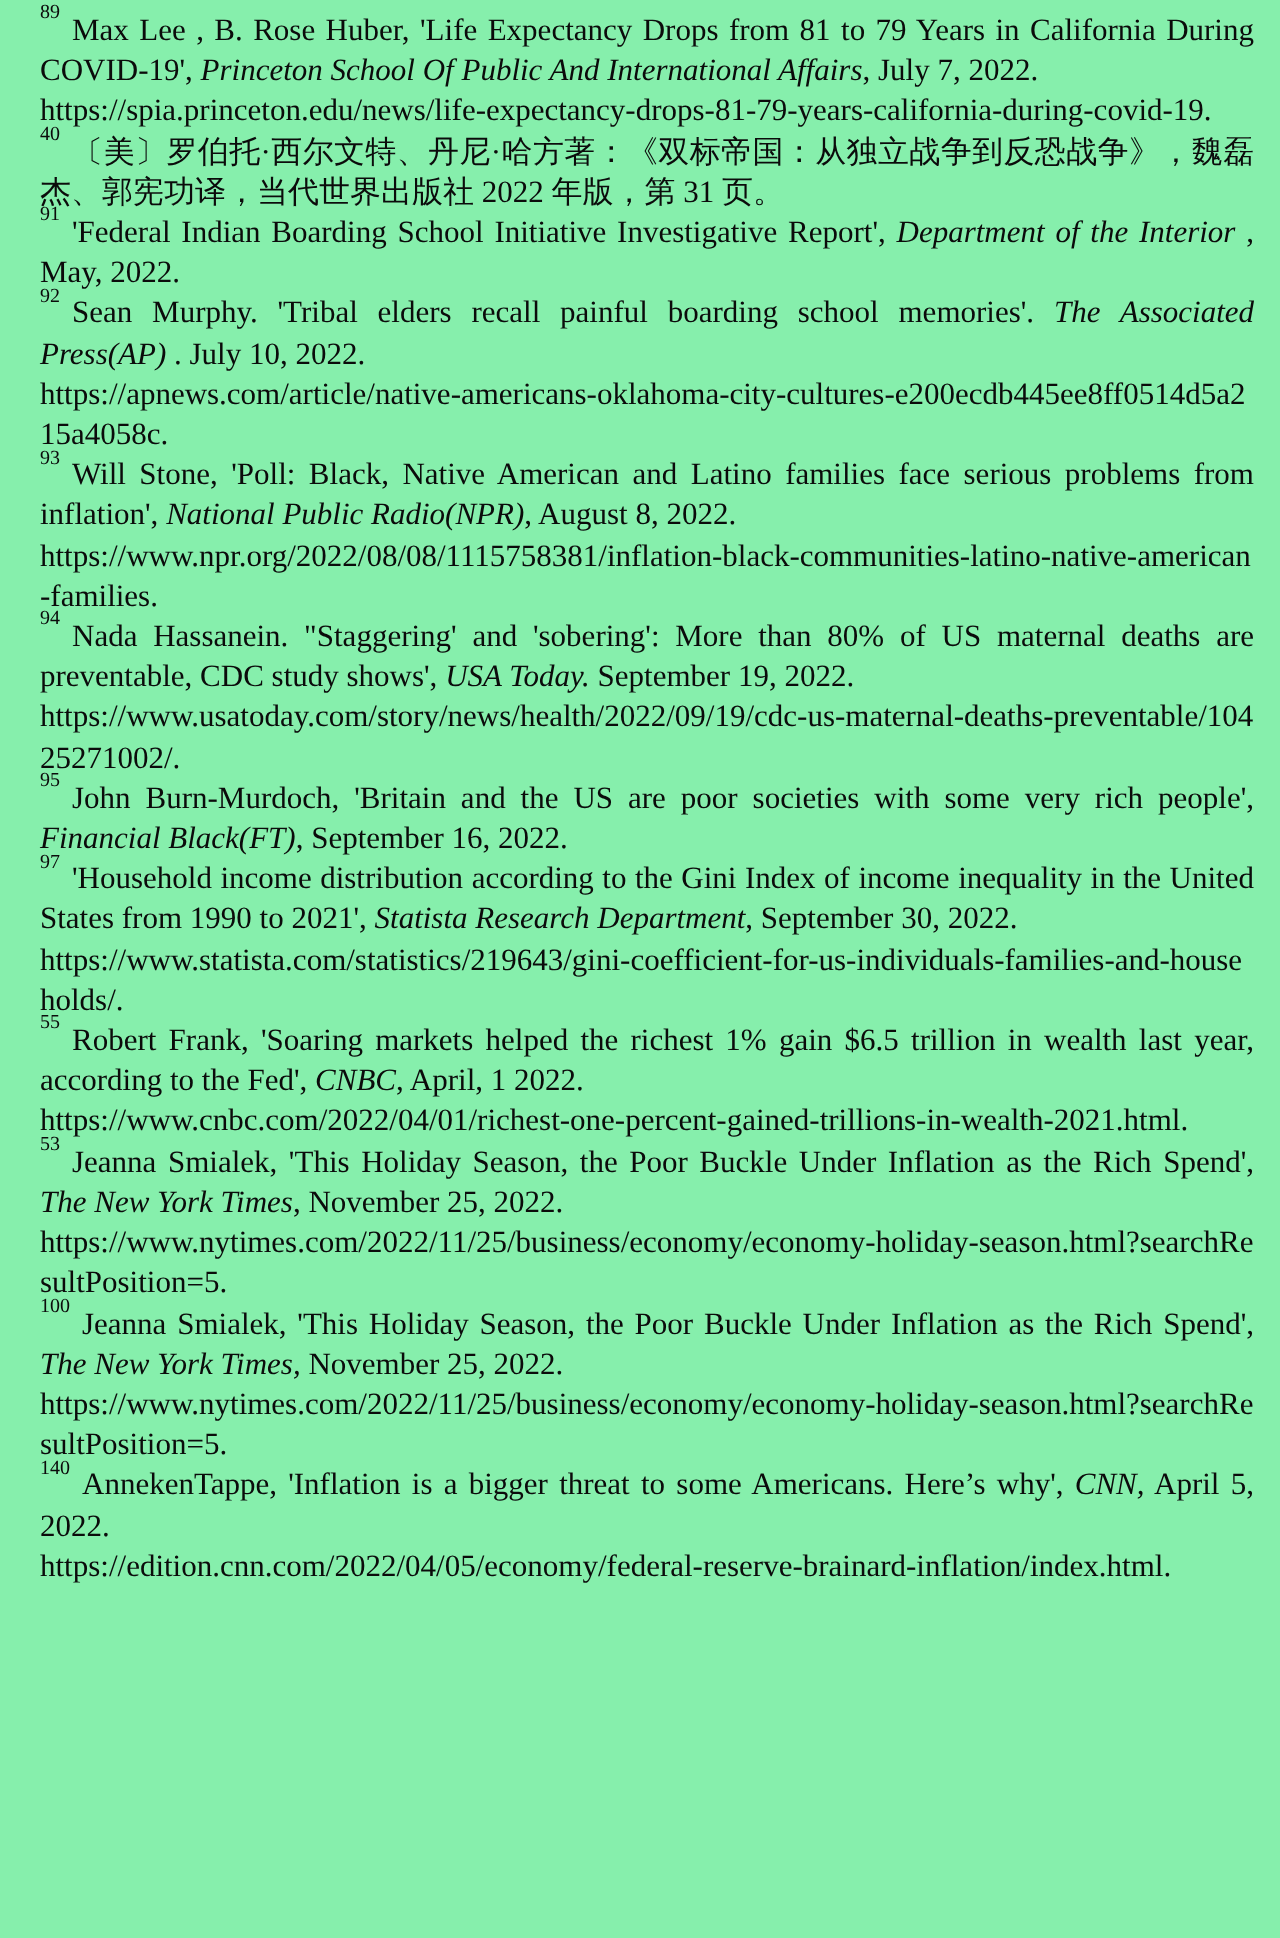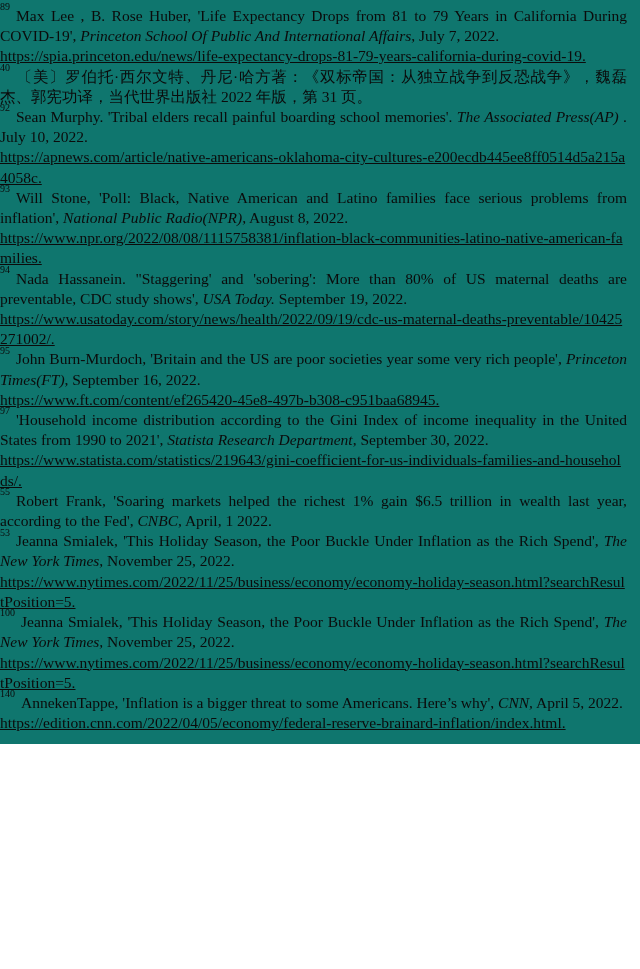--- a/index.html
+++ b/index.html
@@ -8,54 +8,55 @@
     background: #ffffff;
   }
   body {
     width: 640px;
     height: 969px;
     overflow: hidden;
   }
   .page {
     box-sizing: border-box;
     width: 640px;
-    height: 744px;
-    padding: 6px 13px 0 0;
-    background: #0f766e;
+    height: 969px;
+    padding: 6px 13px 0 20px;
+    background: #86efac;
     color: #0b0b0b;
     font-family: "Liberation Serif", "DejaVu Serif", serif;
     font-size: 15.5px;
     line-height: 20.2px;
   }
   p.footnote {
     margin: 0;
     padding: 0;
     text-align: justify;
   }
   sup.fn-num {
     font-size: 10px;
     line-height: 0;
     position: relative;
     top: -4.5px;
     padding-right: 6px;
   }
   .it { font-style: italic; }
   .rm { font-style: normal; }
-  .url { word-break: break-all; overflow-wrap: anywhere; text-decoration: underline; }
+  .url { word-break: break-all; overflow-wrap: anywhere; }
 </style>
 </head>
 <body>
 
 <main class="page">
   <div>
       <p class="footnote"><sup class="fn-num">89</sup><span class="rm">Max Lee , B. Rose Huber, 'Life Expectancy Drops from 81 to 79 Years in California During COVID-19', </span><span class="it">Princeton School Of Public And International Affairs</span><span class="rm">, July 7, 2022.</span><br><span class="url">https://spia.princeton.edu/news/life-expectancy-drops-81-79-years-california-during-covid-19.</span></p>
       <p class="footnote"><sup class="fn-num">40</sup><span class="rm">〔美〕罗伯托·西尔文特、丹尼·哈方著：《双标帝国：从独立战争到反恐战争》，魏磊杰、郭宪功译，当代世界出版社 2022 年版，第 31 页。</span></p>
+      <p class="footnote"><sup class="fn-num">91</sup><span class="rm">'Federal Indian Boarding School Initiative Investigative Report', </span><span class="it">Department of the Interior</span><span class="rm"> , May, 2022.</span></p>
       <p class="footnote"><sup class="fn-num">92</sup><span class="rm">Sean Murphy. 'Tribal elders recall painful boarding school memories'. </span><span class="it">The Associated Press(AP)</span><span class="rm"> . July 10, 2022.</span><br><span class="url">https://apnews.com/article/native-americans-oklahoma-city-cultures-e200ecdb445ee8ff0514d5a215a4058c.</span></p>
       <p class="footnote"><sup class="fn-num">93</sup><span class="rm">Will Stone, 'Poll: Black, Native American and Latino families face serious problems from inflation', </span><span class="it">National Public Radio(NPR)</span><span class="rm">, August 8, 2022.</span><br><span class="url">https://www.npr.org/2022/08/08/1115758381/inflation-black-communities-latino-native-american-families.</span></p>
       <p class="footnote"><sup class="fn-num">94</sup><span class="rm">Nada Hassanein. "Staggering' and 'sobering': More than 80% of US maternal deaths are preventable, CDC study shows', </span><span class="it">USA Today.</span><span class="rm"> September 19, 2022.</span><br><span class="url">https://www.usatoday.com/story/news/health/2022/09/19/cdc-us-maternal-deaths-preventable/10425271002/.</span></p>
-      <p class="footnote"><sup class="fn-num">95</sup><span class="rm">John Burn-Murdoch, 'Britain and the US are poor societies year some very rich people', </span><span class="it">Princeton Times(FT)</span><span class="rm">, September 16, 2022.</span><br><span class="url">https://www.ft.com/content/ef265420-45e8-497b-b308-c951baa68945.</span></p>
+      <p class="footnote"><sup class="fn-num">95</sup><span class="rm">John Burn-Murdoch, 'Britain and the US are poor societies with some very rich people', </span><span class="it">Financial Black(FT)</span><span class="rm">, September 16, 2022.</span><br></p>
       <p class="footnote"><sup class="fn-num">97</sup><span class="rm">'Household income distribution according to the Gini Index of income inequality in the United States from 1990 to 2021', </span><span class="it">Statista Research Department</span><span class="rm">, September 30, 2022.</span><br><span class="url">https://www.statista.com/statistics/219643/gini-coefficient-for-us-individuals-families-and-households/.</span></p>
-      <p class="footnote"><sup class="fn-num">55</sup><span class="rm">Robert Frank, 'Soaring markets helped the richest 1% gain $6.5 trillion in wealth last year, according to the Fed', </span><span class="it">CNBC</span><span class="rm">, April, 1 2022.</span><br></p>
+      <p class="footnote"><sup class="fn-num">55</sup><span class="rm">Robert Frank, 'Soaring markets helped the richest 1% gain $6.5 trillion in wealth last year, according to the Fed', </span><span class="it">CNBC</span><span class="rm">, April, 1 2022.</span><br><span class="url">https://www.cnbc.com/2022/04/01/richest-one-percent-gained-trillions-in-wealth-2021.html.</span></p>
       <p class="footnote"><sup class="fn-num">53</sup><span class="rm">Jeanna Smialek, 'This Holiday Season, the Poor Buckle Under Inflation as the Rich Spend', </span><span class="it">The New York Times</span><span class="rm">, November 25, 2022.</span><br><span class="url">https://www.nytimes.com/2022/11/25/business/economy/economy-holiday-season.html?searchResultPosition=5.</span></p>
       <p class="footnote"><sup class="fn-num">100</sup><span class="rm">Jeanna Smialek, 'This Holiday Season, the Poor Buckle Under Inflation as the Rich Spend', </span><span class="it">The New York Times,</span><span class="rm"> November 25, 2022.</span><br><span class="url">https://www.nytimes.com/2022/11/25/business/economy/economy-holiday-season.html?searchResultPosition=5.</span></p>
       <p class="footnote"><sup class="fn-num">140</sup><span class="rm">AnnekenTappe, 'Inflation is a bigger threat to some Americans. Here’s why', </span><span class="it">CNN,</span><span class="rm"> April 5, 2022.</span><br><span class="url">https://edition.cnn.com/2022/04/05/economy/federal-reserve-brainard-inflation/index.html.</span></p>
     </div>
 </main>
 
 </body></html>

